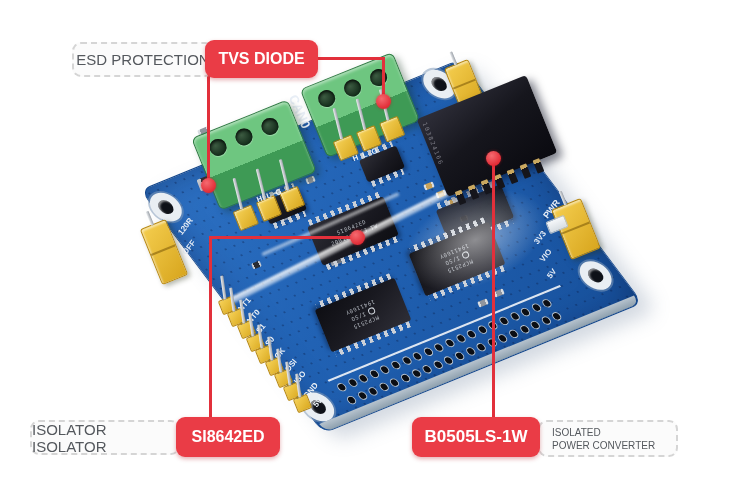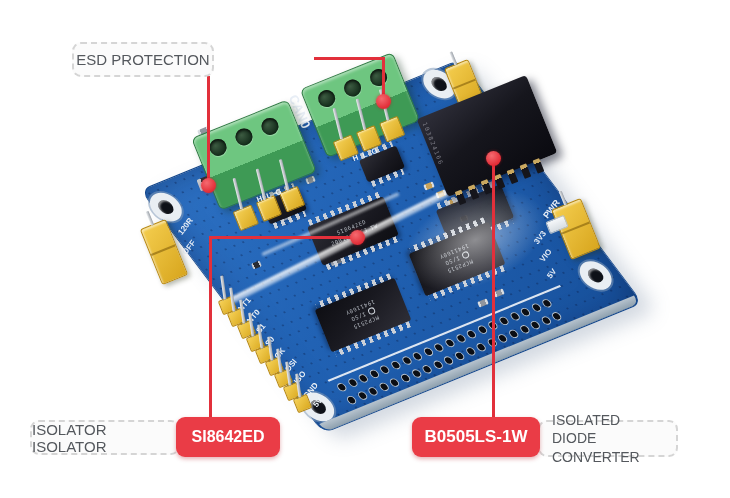--- a/index.html
+++ b/index.html
@@ -84,21 +84,21 @@
 
   
   .lead{position:absolute;background:#e2303b;z-index:20;}
   .dot{position:absolute;width:15px;height:15px;border-radius:50%;z-index:21;
     background:radial-gradient(circle at 38% 32%,#f56a70,#e02832 75%);box-shadow:0 0 3px rgba(200,20,30,.6);}
   .pill{position:absolute;display:flex;align-items:center;justify-content:center;box-sizing:border-box;z-index:30;}
   .pill-white{background:#fbfbfb;border:2px dashed #d5d5d5;border-radius:9px;color:#54585d;font-size:15px;}
   .pill-red{background:var(--accent-red,#ea3c46);border-radius:9px;color:#fff;font-weight:bold;font-size:16px;z-index:31;
     box-shadow:0 2px 4px rgba(180,30,40,.35);}
   .pill-col{flex-direction:column;align-items:flex-start;justify-content:center;padding-left:12px;
-    font-size:14px;line-height:1.3;color:#54585d;}
+    font-size:10px;line-height:1.3;color:#54585d;}
 </style>
 </head>
 <body>
 
 <div class="scene">
 
   <div class="board">
     <div class="mh" style="left:-4px;top:8px;"></div>
     <div class="mh" style="left:348px;top:-2px;"></div>
     <div class="mh" style="left:360px;top:224px;"></div>
@@ -332,29 +332,32 @@
   <div class="lead" style="left:492px;top:160px;width:2.5px;height:258px;"></div>
 
   <div class="dot" style="left:201px;top:178px;"></div>
   <div class="dot" style="left:376px;top:94px;"></div>
   <div class="dot" style="left:350px;top:230px;"></div>
   <div class="dot" style="left:486px;top:151px;"></div>
 
   <div class="pill pill-white" style="left:72px;top:42px;width:142px;height:35px;">
     <span>ESD PROTECTION</span>
   </div>
+  <div class="pill pill-red" style="left:205px;top:40px;width:113px;height:38px;">
+    <span>TVS DIODE</span>
+  </div>
 
   <div class="pill pill-white" style="left:30px;top:420px;width:150px;height:35px;">
     <span>ISOLATOR ISOLATOR</span>
   </div>
   <div class="pill pill-red" style="left:176px;top:417px;width:104px;height:40px;">
     <span>SI8642ED</span>
   </div>
 
   <div class="pill pill-red" style="left:412px;top:417px;width:128px;height:40px;font-size:17px;">
     <span>B0505LS-1W</span>
   </div>
   <div class="pill pill-white pill-col" style="left:538px;top:420px;width:140px;height:37px;">
     <span>ISOLATED</span>
-    <span>DIODE CONVERTER</span>
+    <span>POWER CONVERTER</span>
   </div>
 
 </div>
 
 </body></html>

